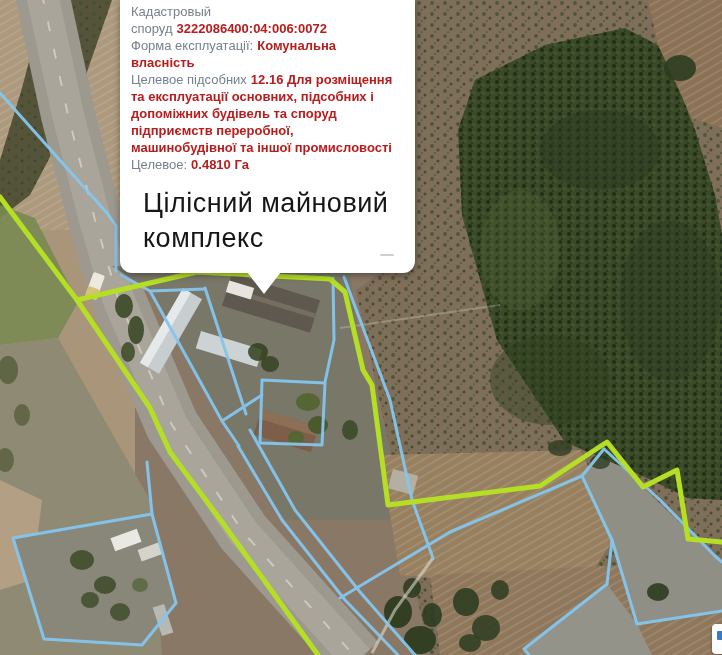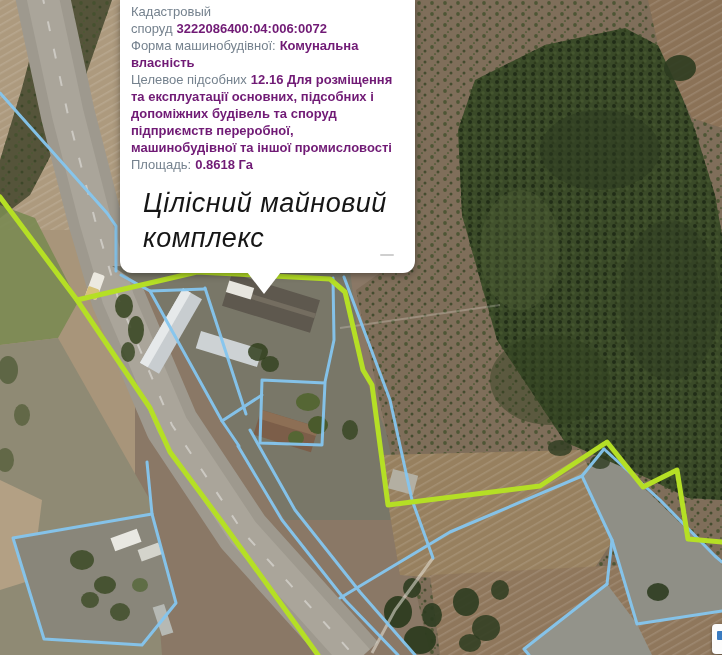--- a/index.html
+++ b/index.html
@@ -13,25 +13,25 @@
   
   .popup{
     position:absolute;left:120px;top:0;width:295px;height:273px;
     background:#ffffff;border-radius:0 0 12px 12px;
     box-shadow:0 2px 7px rgba(0,0,0,.38);
     box-sizing:border-box;
     padding:3px 16px 0 11px;
     z-index:5;
   }
   .popup .field{font-size:13px;line-height:17px;color:#75828e;}
-  .popup .field b{color:#701a75;font-weight:bold;}
+  .popup .field b{color:#b91c1c;font-weight:bold;}
   .popup .lbl{margin-right:4px;}
   .popup .annotation{
     margin:13px 0 0 12px;width:250px;
-    font-style:italic;font-size:27px;line-height:35px;
+    font-size:27px;line-height:35px;
     color:#161616;letter-spacing:.5px;
   }
   .popup .pointer{
     position:absolute;left:127px;bottom:-21px;width:0;height:0;
     border-left:17px solid transparent;border-right:17px solid transparent;
     border-top:22px solid #ffffff;
   }
   .popup .drag-dash{
     position:absolute;right:21px;bottom:17px;width:14px;height:2px;
     background:#cfcfcf;border-radius:1px;
@@ -218,27 +218,27 @@
     <polyline points="0,197 77,300 150,408 170,452 222,522 318,655"></polyline>
     <polyline points="77,300 197,272 330,279 345,292 363,370 372,385 388,505 540,486 607,442 643,487 677,470 688,539 722,542"></polyline>
   </g>
 </svg>
 
 <div class="popup">
   <div class="field">
     <span class="lbl">Кадастровый споруд</span><b>3222086400:04:006:0072</b>
   </div>
   <div class="field">
-    <span class="lbl">Форма машинобудівної:</span><b>Комунальна власність</b>
+    <span class="lbl">Форма експлуатації:</span><b>Комунальна власність</b>
   </div>
   <div class="field">
     <span class="lbl">Целевое підсобних</span><b>12.16 Для розміщення та експлуатації основних, підсобних і допоміжних будівель та споруд підприємств переробної, машинобудівної та іншої промисловості</b>
   </div>
   <div class="field">
-    <span class="lbl">Площадь:</span><b>0.8618 Га</b>
+    <span class="lbl">Целевое:</span><b>0.4810 Га</b>
   </div>
   <div class="annotation">Цілісний майновий комплекс</div>
   <div class="drag-dash"></div>
   <div class="pointer"></div>
 </div>
 
 <div class="map-control">
   <div class="ctl-icon"></div>
 </div>
 

